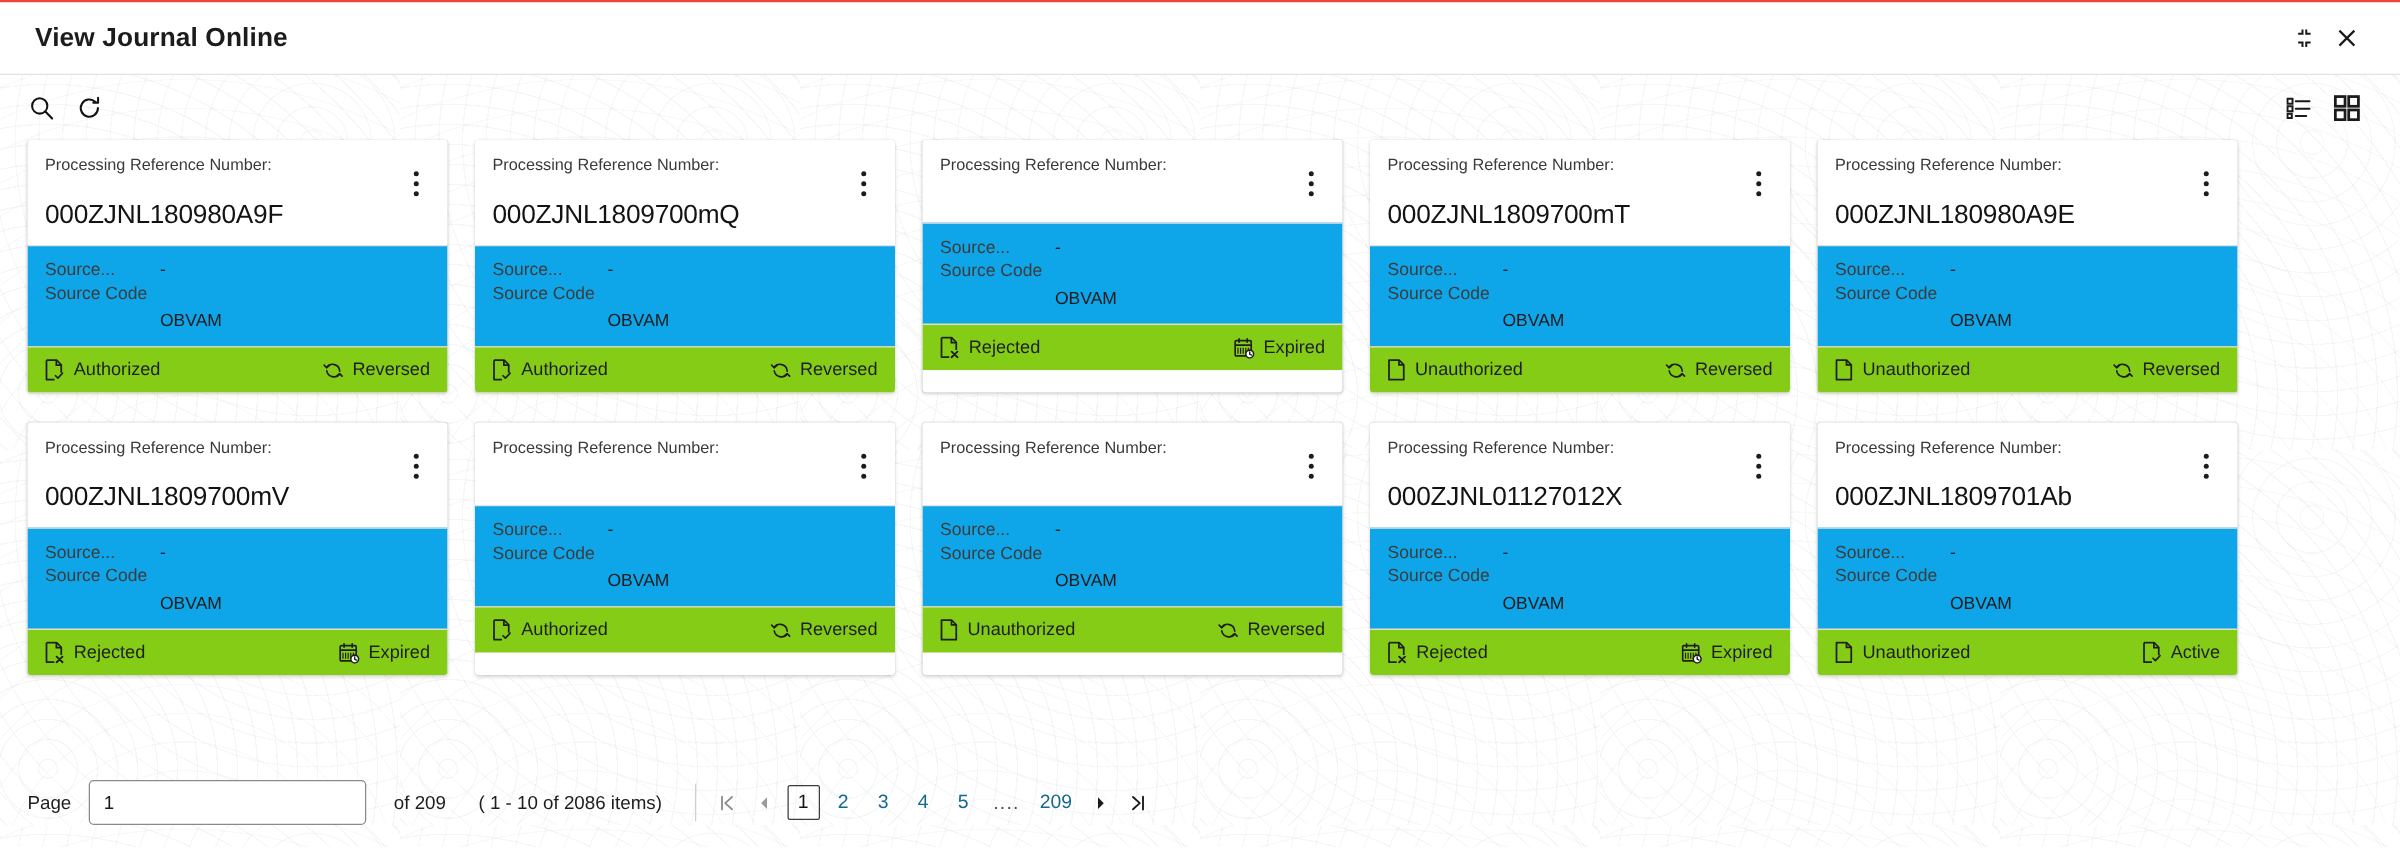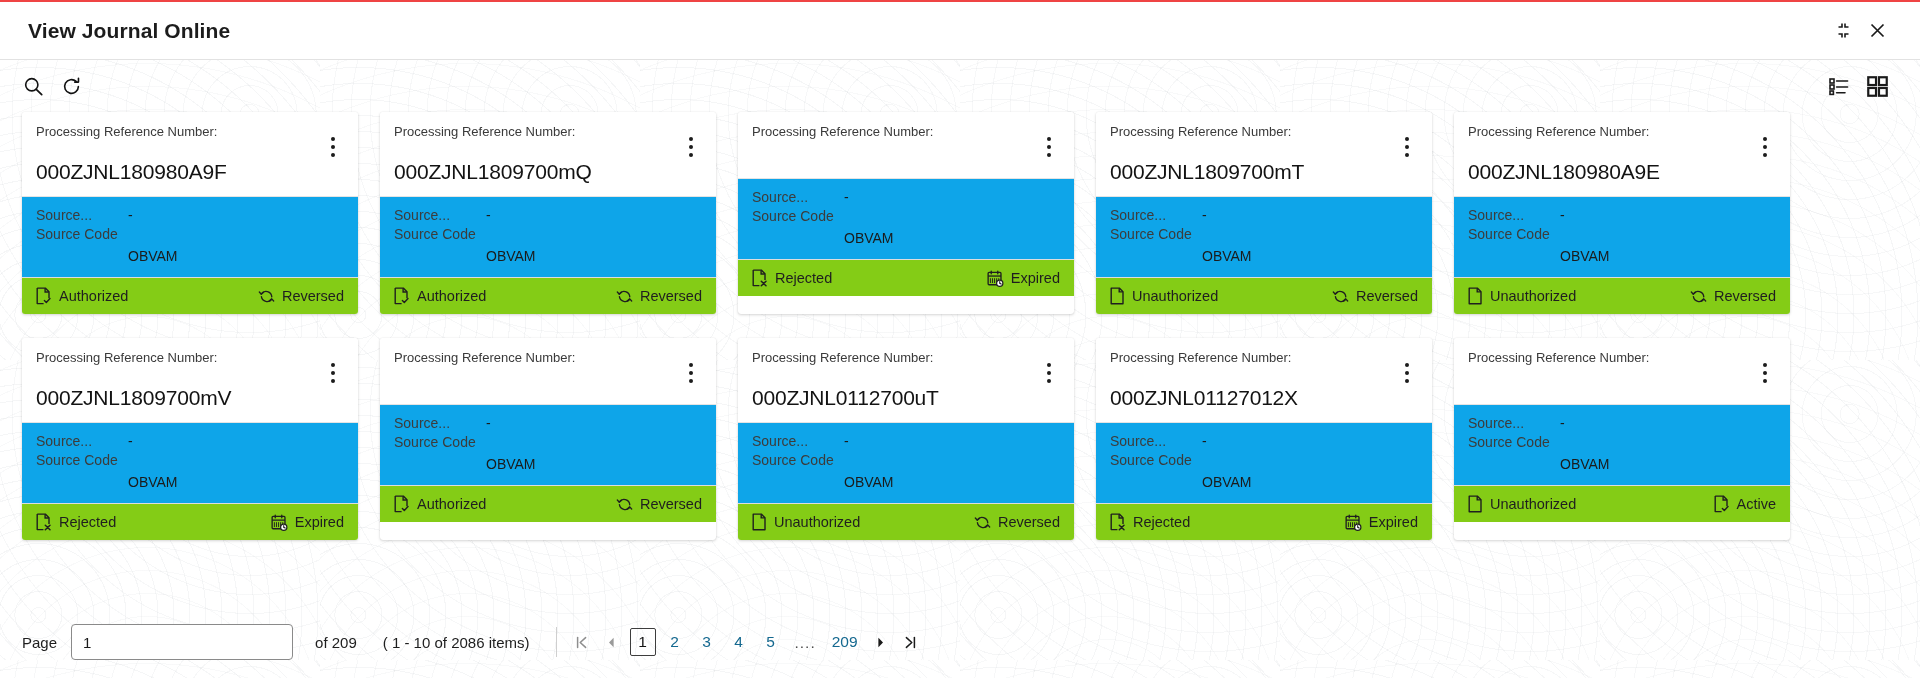--- a/index.html
+++ b/index.html
@@ -525,21 +525,20 @@
                     <path d="M16.6 13.7 L14.5 11.5 L12.1 13.4" stroke="#1f1f1f" stroke-width="1.4" fill="none" stroke-linecap="round" stroke-linejoin="round"></path>
                   </svg>
                   <span>Reversed</span>
                 </span>
               </div>
             </div>
             <div class="card">
               <div class="card-head">
                 <div class="card-head-text">
                   <div class="card-label">Processing Reference Number:</div>
-                  <div class="card-ref">000ZJNL0112700uT</div>
                 </div>
                 <div class="kebab">
                   <i></i>
                   <i></i>
                   <i></i>
                 </div>
               </div>
               <div class="card-mid">
                 <div class="mid-row">
                   <span class="mid-key">Source...</span>
@@ -611,20 +610,21 @@
                     <path d="M13.5 12.2 V14.1 L15 14.9" stroke="#1f1f1f" stroke-width="1.2" fill="none" stroke-linecap="round"></path>
                   </svg>
                   <span>Expired</span>
                 </span>
               </div>
             </div>
             <div class="card">
               <div class="card-head">
                 <div class="card-head-text">
                   <div class="card-label">Processing Reference Number:</div>
+                  <div class="card-ref">000ZJNL1809701Ab</div>
                 </div>
                 <div class="kebab">
                   <i></i>
                   <i></i>
                   <i></i>
                 </div>
               </div>
               <div class="card-mid">
                 <div class="mid-row">
                   <span class="mid-key">Source...</span>

